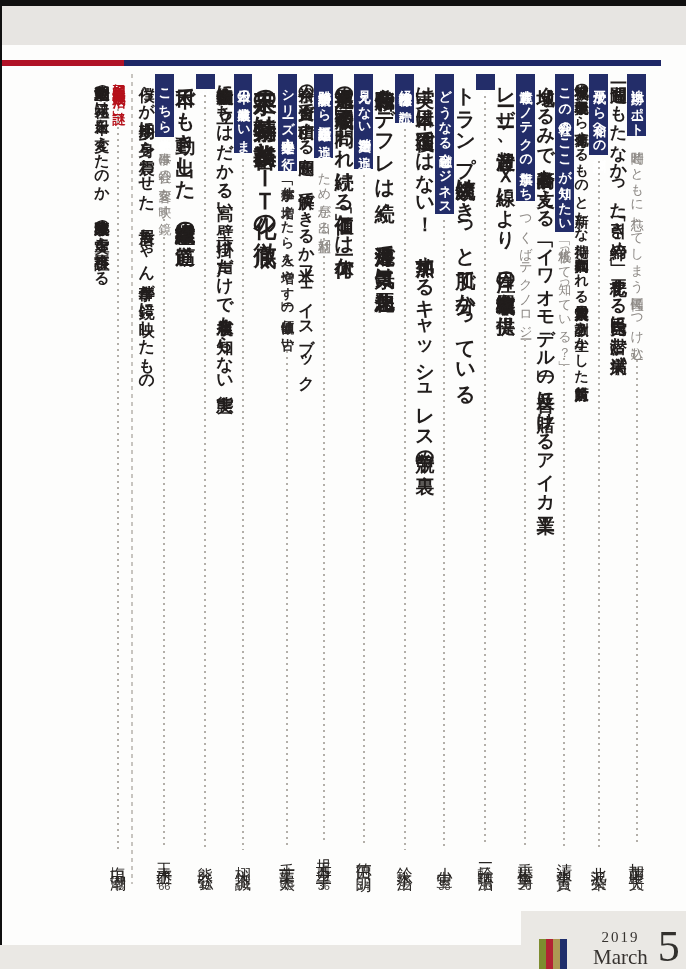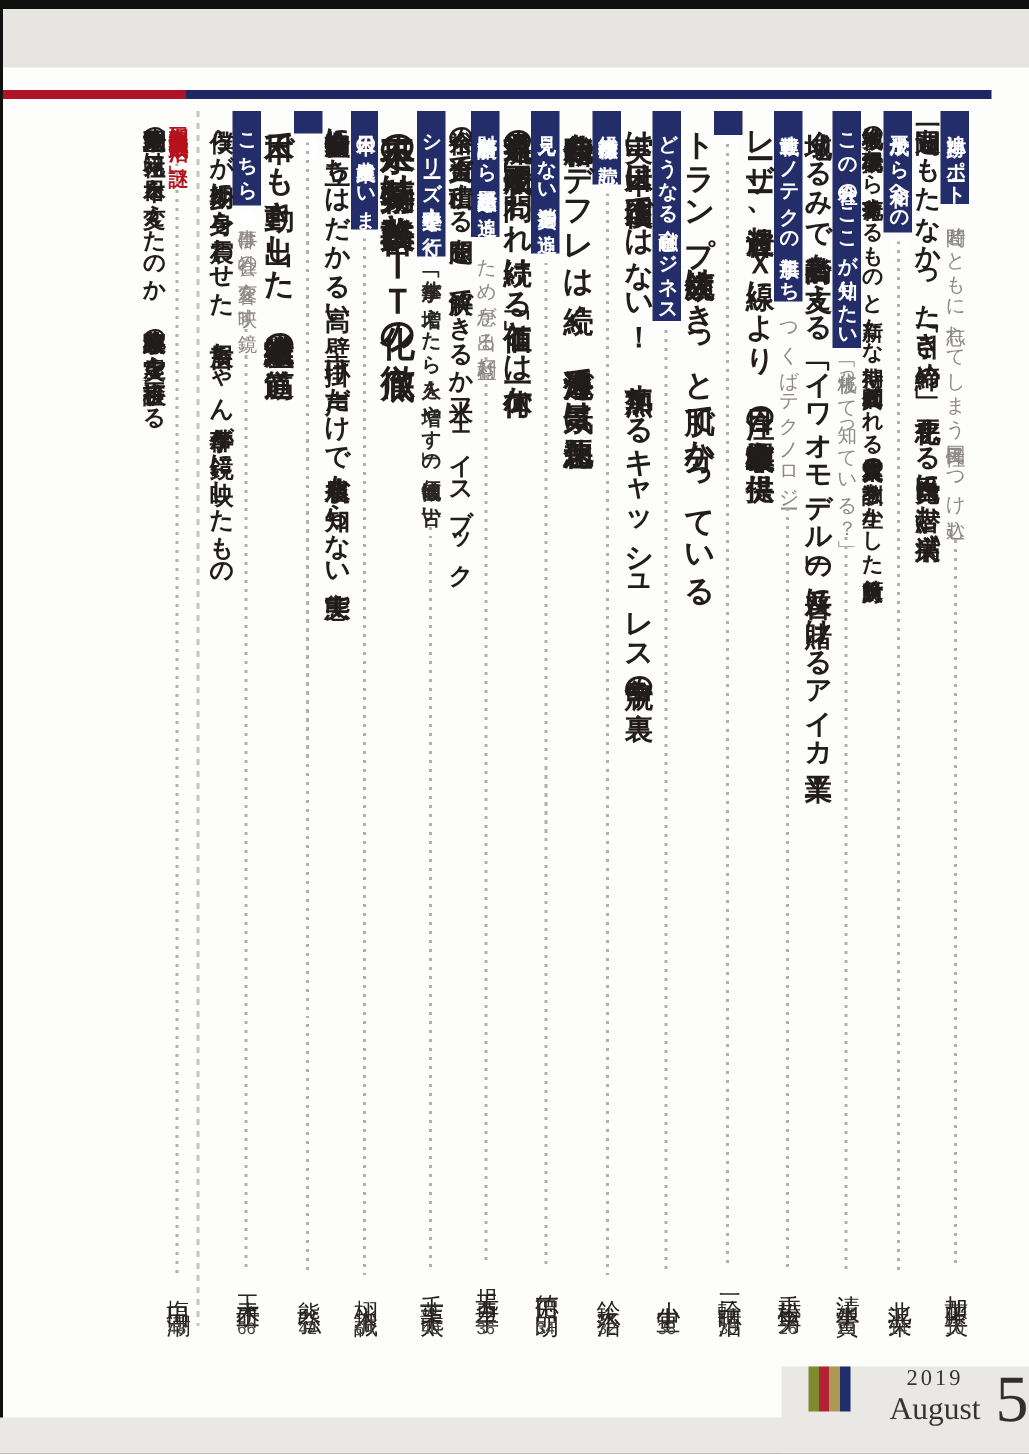--- a/index.html
+++ b/index.html
@@ -34,21 +34,21 @@
   .e0 .title{font-size:17px}.e1 .title{font-size:14px}.e2 .title{font-size:18px}
   .e3 .title{font-size:19px}.e4 .title{font-size:20px}.e5 .title{font-size:19px}
   .e6 .title{font-size:20px}.e7 .title{font-size:19px}.e8 .title{font-size:16px}
   .e9 .title{font-size:23px}.e10 .title{font-size:17px}.e11 .title{font-size:20px}
   .e12 .title{font-size:16px}.e13 .title{font-size:15px}
   .divider{height:99%;width:2px;margin:0 5px;
            background:repeating-linear-gradient(to bottom,#c8c5c0 0 4px,rgba(0,0,0,0) 4px 8px);}
 
   .footer-strip{position:absolute;left:0;bottom:0;width:100%;height:24px;background:#eae8e4;}
   .badge{position:absolute;right:0;bottom:0;width:165px;height:58px;background:#eae8e4;
-         display:flex;align-items:flex-start;padding-left:18px;box-sizing:border-box;}
+         display:flex;align-items:flex-end;padding-left:18px;box-sizing:border-box;}
   .stripes{display:flex;height:30px;}
   .stripe{width:7px;height:30px;}
   .s0{background:#7d8c2f}.s1{background:#b22233}.s2{background:#ad9853}.s3{background:#1f2e6b}
   .datecol{margin-left:26px;font-family:"Liberation Serif",serif;color:#373330;text-align:center;}
   .year{font-size:15px;letter-spacing:2px;line-height:1.1;}
   .month{font-size:21px;line-height:1.1;}
   .issue{margin-left:10px;font-family:"Liberation Serif",serif;font-size:44px;color:#32302d;line-height:1;}
 </style>
 </head>
 <body>
@@ -245,17 +245,17 @@
   <div class="footer-strip"></div>
   <div class="badge">
     <span class="stripes">
       <span class="stripe s0"></span>
       <span class="stripe s1"></span>
       <span class="stripe s2"></span>
       <span class="stripe s3"></span>
     </span>
     <span class="datecol">
       <div class="year">2019</div>
-      <div class="month">August</div>
+      <div class="month">March</div>
     </span>
     <span class="issue">5</span>
   </div>
 </div>
 
 </body></html>

